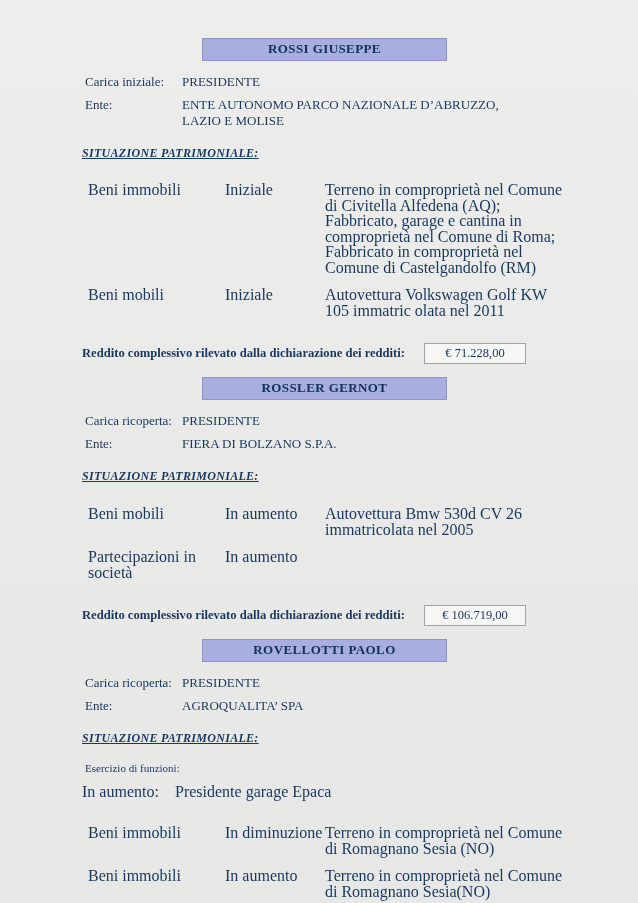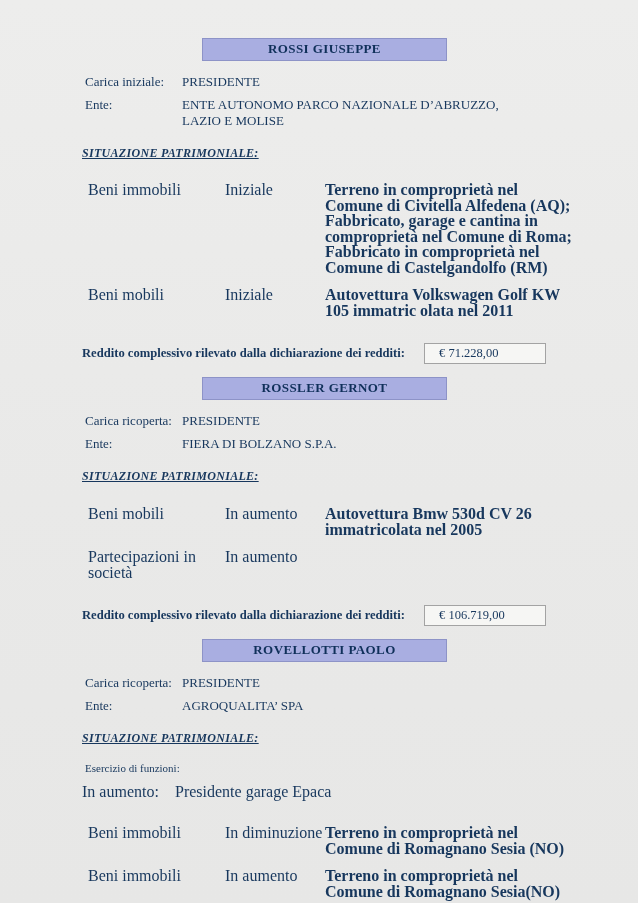--- a/index.html
+++ b/index.html
@@ -63,42 +63,42 @@
   .asset-row{
     display:flex;
     font-size:16px;
     line-height:15.5px;
     margin-top:21px;
     margin-left:6px;
   }
   .asset-row + .asset-row{margin-top:12px;}
   .acat{flex:0 0 137px;}
   .aphase{flex:0 0 100px;}
-  .adesc{flex:0 0 247px;font-weight:bold;}
+  .adesc{flex:0 0 247px;}
   .income-row{
     display:flex;
     align-items:center;
     margin-top:25px;
     margin-left:0px;
     gap:12px;
   }
   .ilabel{
     flex:0 0 336px;
     font-weight:bold;
     font-size:12.6px;
     white-space:nowrap;
   }
   .ibox{
     margin-left:-6px;
     width:92px;
     border:1px solid #a3a3a3;
     background:#f6f6f4;
-    text-align:left;
+    text-align:center;
     font-size:12.5px;
-    padding:2px 14px;
+    padding:2px 4px;
   }
   .sec2-assets .asset-row:first-child{margin-top:22px;}
   .sec3-assets .asset-row:first-child{margin-top:24px;}
   .bar.mt{margin-top:13px;}
 </style>
 </head>
 <body>
 
 <div class="page">
   <div class="content">

